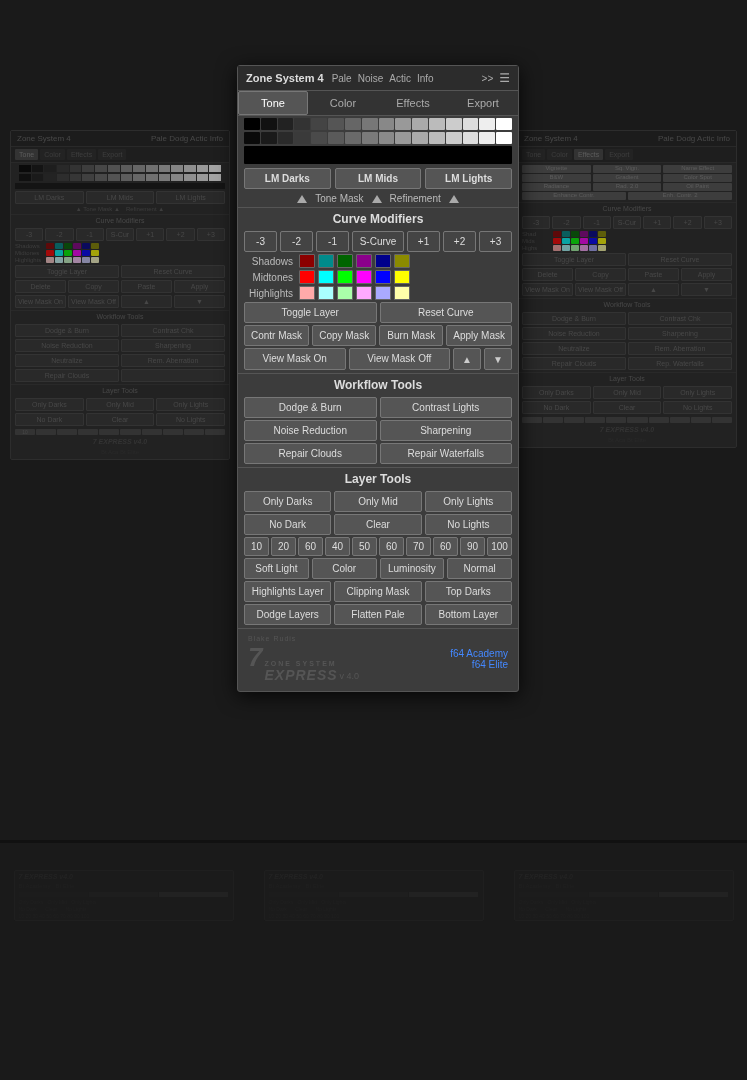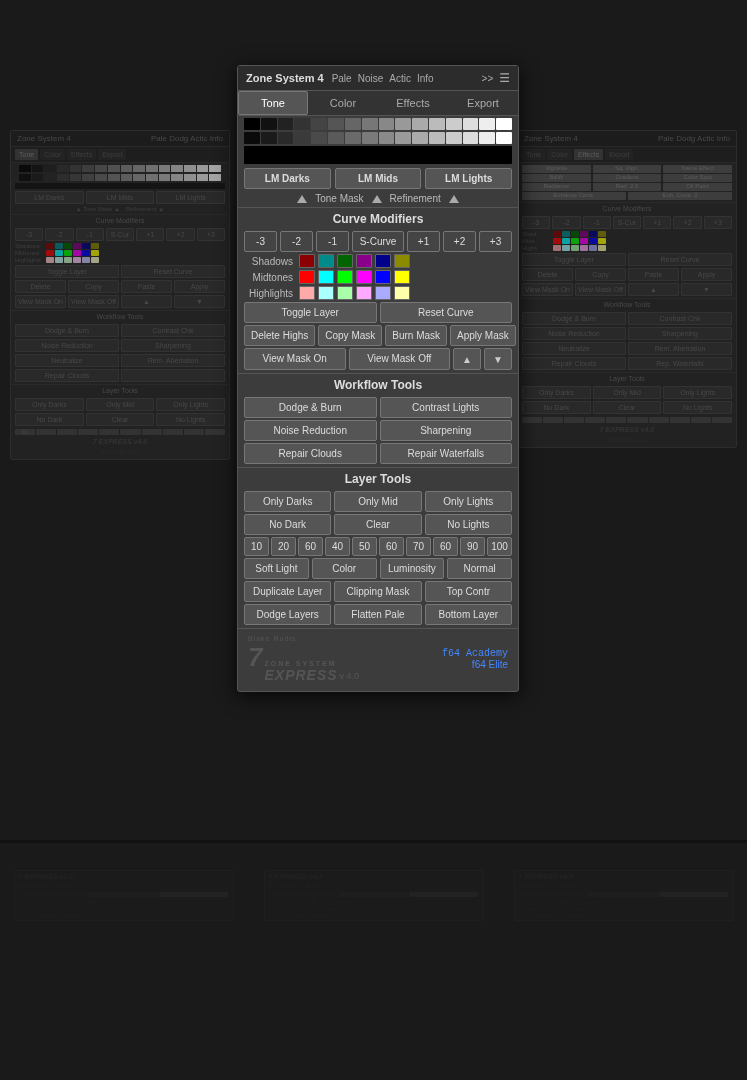--- a/index.html
+++ b/index.html
@@ -783,21 +783,21 @@
       <div class="color-swatch-sm" style="background:#ffffaa;"></div>
     </div>
   </div>
 
   <div class="btn-row">
     <div class="btn btn-flex">Toggle Layer</div>
     <div class="btn btn-flex">Reset Curve</div>
   </div>
 
   <div class="mask-btn-row">
-    <div class="btn btn-flex">Delete Highs</div>
+    <div class="btn btn-flex">Contr Mask</div>
     <div class="btn btn-flex">Copy Mask</div>
     <div class="btn btn-flex">Burn Mask</div>
     <div class="btn btn-flex">Apply Mask</div>
   </div>
 
   <div class="mask-btn-row">
     <div class="btn btn-flex">View Mask On</div>
     <div class="btn btn-flex">View Mask Off</div>
     <div class="arrow-btn">
       <span>▲</span>
@@ -849,23 +849,23 @@
     </div>
 
   <div class="btn-row">
     <div class="btn btn-flex">Soft Light</div>
     <div class="btn btn-flex">Color</div>
     <div class="btn btn-flex">Luminosity</div>
     <div class="btn btn-flex">Normal</div>
   </div>
 
   <div class="btn-row">
-    <div class="btn btn-flex">Duplicate Layer</div>
+    <div class="btn btn-flex">Highlights Layer</div>
     <div class="btn btn-flex">Clipping Mask</div>
-    <div class="btn btn-flex">Top Contr</div>
+    <div class="btn btn-flex">Top Darks</div>
   </div>
 
   <div class="btn-row">
     <div class="btn btn-flex">Dodge Layers</div>
     <div class="btn btn-flex">Flatten Pale</div>
     <div class="btn btn-flex">Bottom Layer</div>
   </div>
 
   <div class="panel-footer">
     <div>
@@ -873,21 +873,21 @@
       <div style="display:flex;align-items:baseline;gap:2px;">
         <span style="font-size:26px;font-weight:bold;color:#555;font-style:italic;">7</span>
         <div>
           <div style="font-size:7px;font-weight:bold;color:#555;letter-spacing:2px;">ZONE SYSTEM</div>
           <div style="font-size:14px;font-weight:bold;color:#555;font-style:italic;letter-spacing:1px;">EXPRESS</div>
         </div>
         <span style="font-size:9px;color:#555;align-self:flex-end;padding-bottom:2px;">v 4.0</span>
       </div>
     </div>
     <div class="footer-links">
-      <div style="color:#4488ff;font-family:Liberation Mono, monospace;">f64 Academy</div>
+      <div style="color:#4488ff;">f64 Academy</div>
       <div style="color:#4488ff;">f64 Elite</div>
     </div>
   </div>
 
 </div>
 
 <div class="mid-divider"></div>
 
 <div class="reflect-container">
   <div class="reflect-inner">

